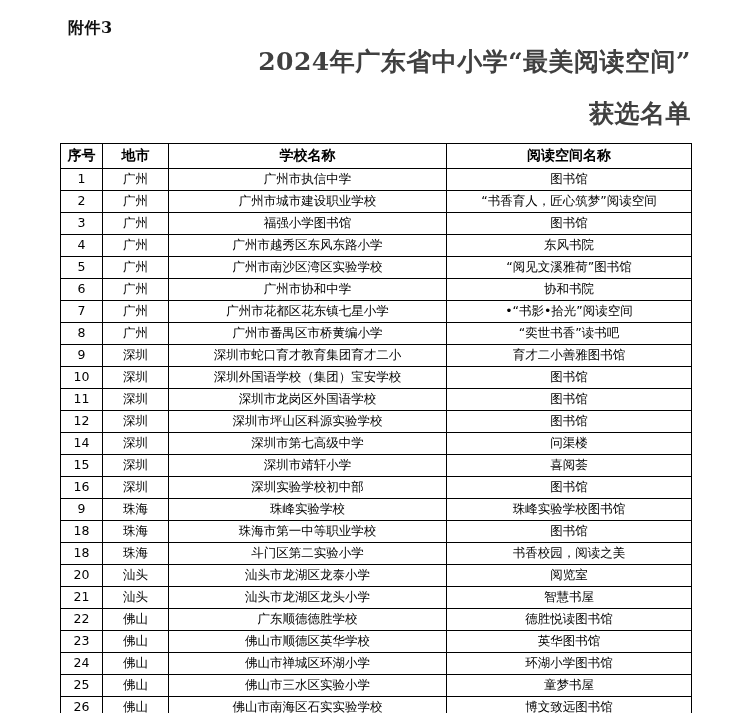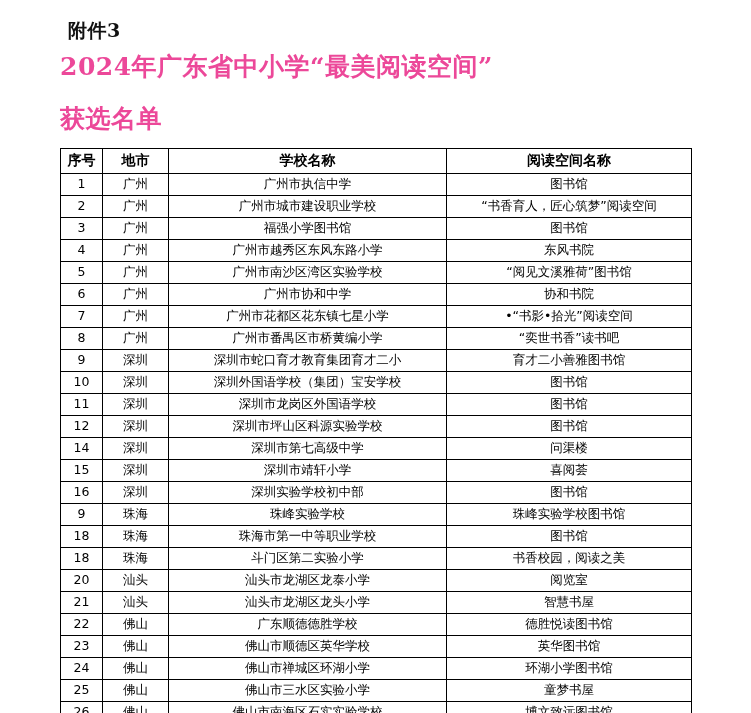--- a/index.html
+++ b/index.html
@@ -15,34 +15,34 @@
     overflow: hidden;
   }
   .page {
     position: relative;
     width: 751px;
     height: 713px;
     box-sizing: border-box;
     padding: 18px 60px 0 60px;
   }
   .attachment-label {
-    font-size: 19px;
+    font-size: 16px;
     font-weight: bold;
     color: #111111;
     margin: 0 0 6px 8px;
     letter-spacing: 0.5px;
     font-family: "DejaVu Serif", "Liberation Serif", serif;
   }
   .doc-title {
-    text-align: left;
+    text-align: right;
     font-family: "DejaVu Serif", "Liberation Serif", serif;
     font-weight: bold;
     font-size: 25px;
     line-height: 1.35;
-    color: #ec4899;
+    color: #404040;
     margin: 0 0 12px 0;
     letter-spacing: 0.5px;
   }
   .doc-title .line2 {
     display: block;
     margin-top: 18px;
   }
   table.roster {
     border-collapse: collapse;
     width: 100%;

